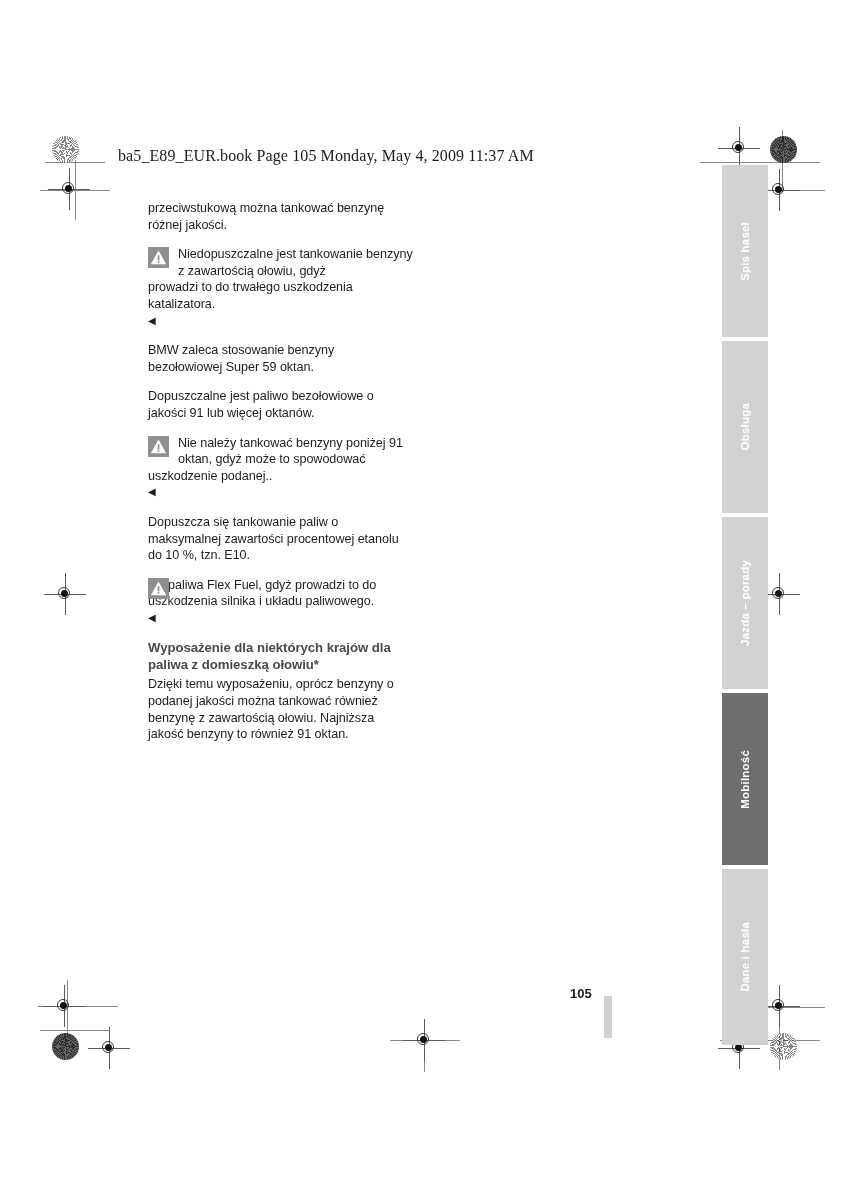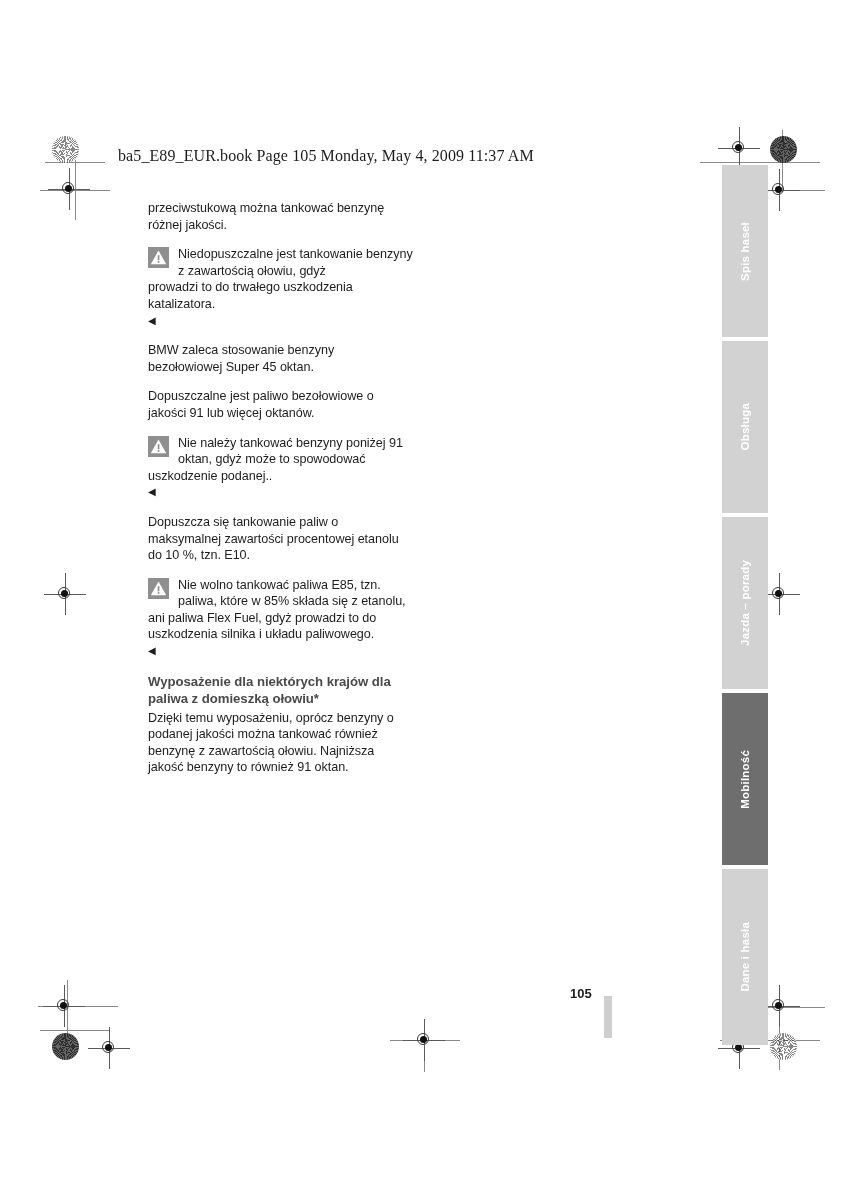--- a/index.html
+++ b/index.html
@@ -302,21 +302,21 @@
         <svg width="21" height="21" viewBox="0 0 21 21">
           <polygon points="10.5,3.6 18.2,17.2 2.8,17.2" fill="#ffffff"></polygon>
           <rect x="9.7" y="8.2" width="1.7" height="5.1" fill="#8f8f8f"></rect>
           <rect x="9.7" y="14.1" width="1.7" height="1.7" fill="#8f8f8f"></rect>
         </svg>
       </span>
       <span class="note-indent">Niedopuszczalne jest tankowanie benzyny z zawartością ołowiu, gdyż</span>
       <span class="note-full">prowadzi to do trwałego uszkodzenia katalizatora.</span><span class="end-mark">◀</span>
     </div>
 
-    <p class="para">BMW zaleca stosowanie benzyny bezołowiowej Super 45 oktan.</p>
+    <p class="para">BMW zaleca stosowanie benzyny bezołowiowej Super 59 oktan.</p>
 
     <p class="para">Dopuszczalne jest paliwo bezołowiowe o jakości 91 lub więcej oktanów.</p>
 
     <div class="note">
       <span class="warn-icon">
         <svg width="21" height="21" viewBox="0 0 21 21">
           <polygon points="10.5,3.6 18.2,17.2 2.8,17.2" fill="#ffffff"></polygon>
           <rect x="9.7" y="8.2" width="1.7" height="5.1" fill="#8f8f8f"></rect>
           <rect x="9.7" y="14.1" width="1.7" height="1.7" fill="#8f8f8f"></rect>
         </svg>
@@ -328,21 +328,20 @@
     <p class="para">Dopuszcza się tankowanie paliw o maksymalnej zawartości procentowej etanolu do 10 %, tzn. E10.</p>
 
     <div class="note">
       <span class="warn-icon">
         <svg width="21" height="21" viewBox="0 0 21 21">
           <polygon points="10.5,3.6 18.2,17.2 2.8,17.2" fill="#ffffff"></polygon>
           <rect x="9.7" y="8.2" width="1.7" height="5.1" fill="#8f8f8f"></rect>
           <rect x="9.7" y="14.1" width="1.7" height="1.7" fill="#8f8f8f"></rect>
         </svg>
       </span>
-      <span class="note-indent">Nie wolno tankować paliwa E85, tzn. paliwa, które w 85% składa się z etanolu,</span>
       <span class="note-full">ani paliwa Flex Fuel, gdyż prowadzi to do uszkodzenia silnika i układu paliwowego.</span><span class="end-mark">◀</span>
     </div>
 
     <h2 class="section-heading">Wyposażenie dla niektórych krajów dla paliwa z domieszką ołowiu*</h2>
 
     <p class="para tight">Dzięki temu wyposażeniu, oprócz benzyny o podanej jakości można tankować również benzynę z zawartością ołowiu. Najniższa jakość benzyny to również 91 oktan.</p>
   </div>
 
   <div id="thumb-tabs">
     <div class="thumb-tab" style="top:0px; height:172px;">

